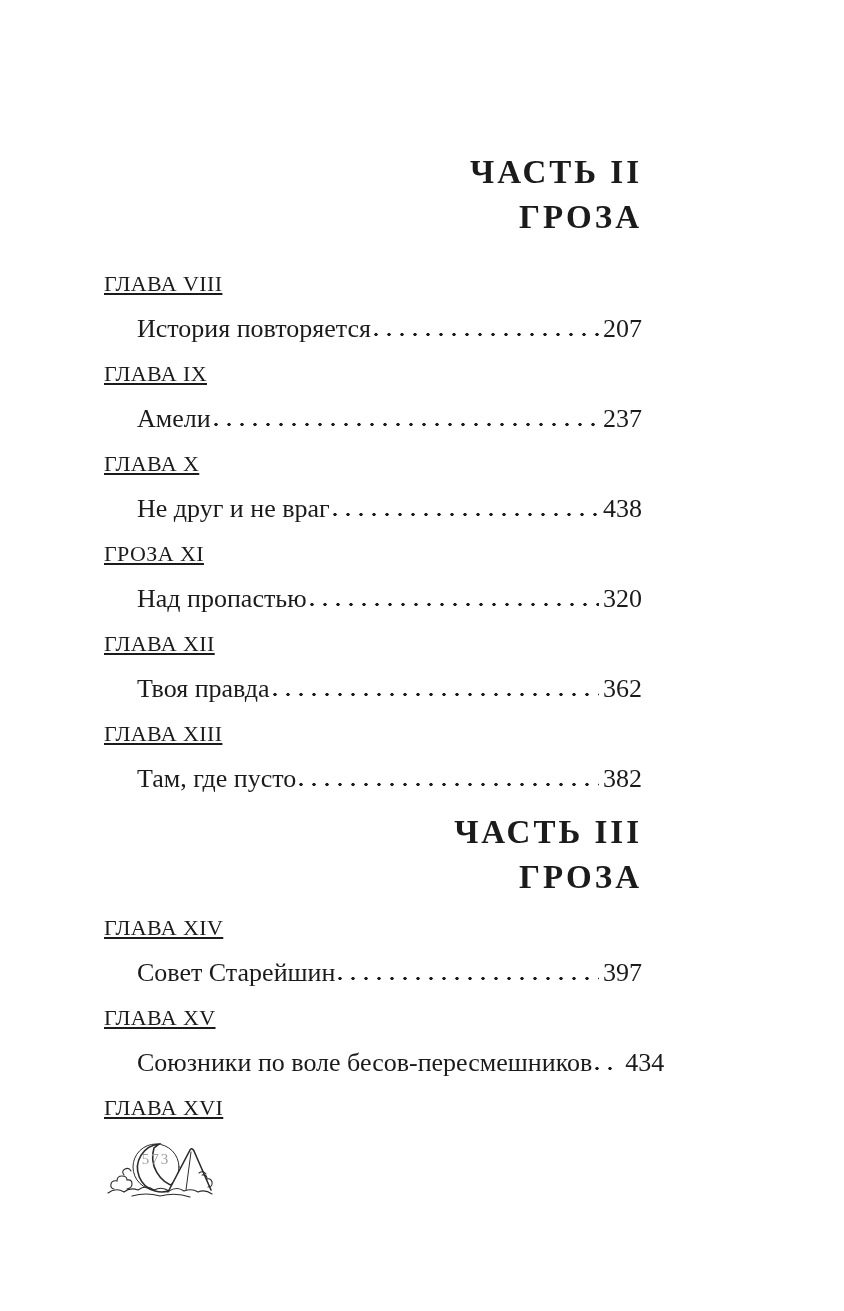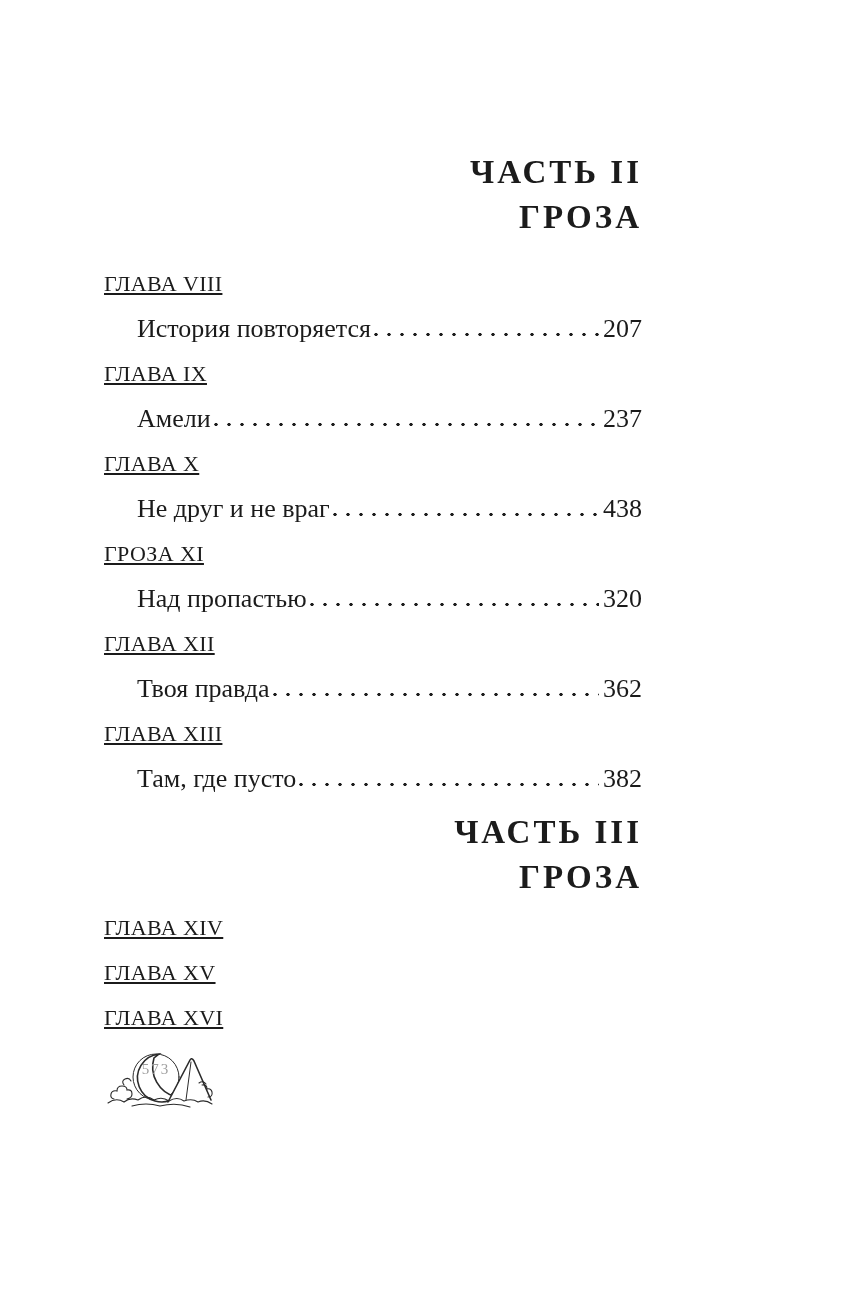--- a/index.html
+++ b/index.html
@@ -129,22 +129,32 @@
       </div>
     </section>
 
     <section class="part part-second">
       <div class="part-heading">
         <div>ЧАСТЬ III</div>
         <div>ГРОЗА</div>
       </div>
 
       <div class="chapter-heading">ГЛАВА XIV</div>
+      <div class="chapter-row">
+        <span class="chapter-title">Совет Старейшин</span>
+        <span class="leader"></span>
+        <span class="page-num">397</span>
+      </div>
 
       <div class="chapter-heading">ГЛАВА XV</div>
+      <div class="chapter-row">
+        <span class="chapter-title">Союзники по воле бесов-пересмешников</span>
+        <span class="leader"></span>
+        <span class="page-num">434</span>
+      </div>
 
       <div class="chapter-heading">ГЛАВА XVI</div>
     </section>
 
     <div class="vignette">
       <svg width="112" height="60" viewBox="0 0 112 60">
         <g fill="none" stroke="#2b2b2b" stroke-width="1.1" stroke-linecap="round">
 
           <circle cx="52" cy="28" r="23" stroke-width="1"></circle>
 

